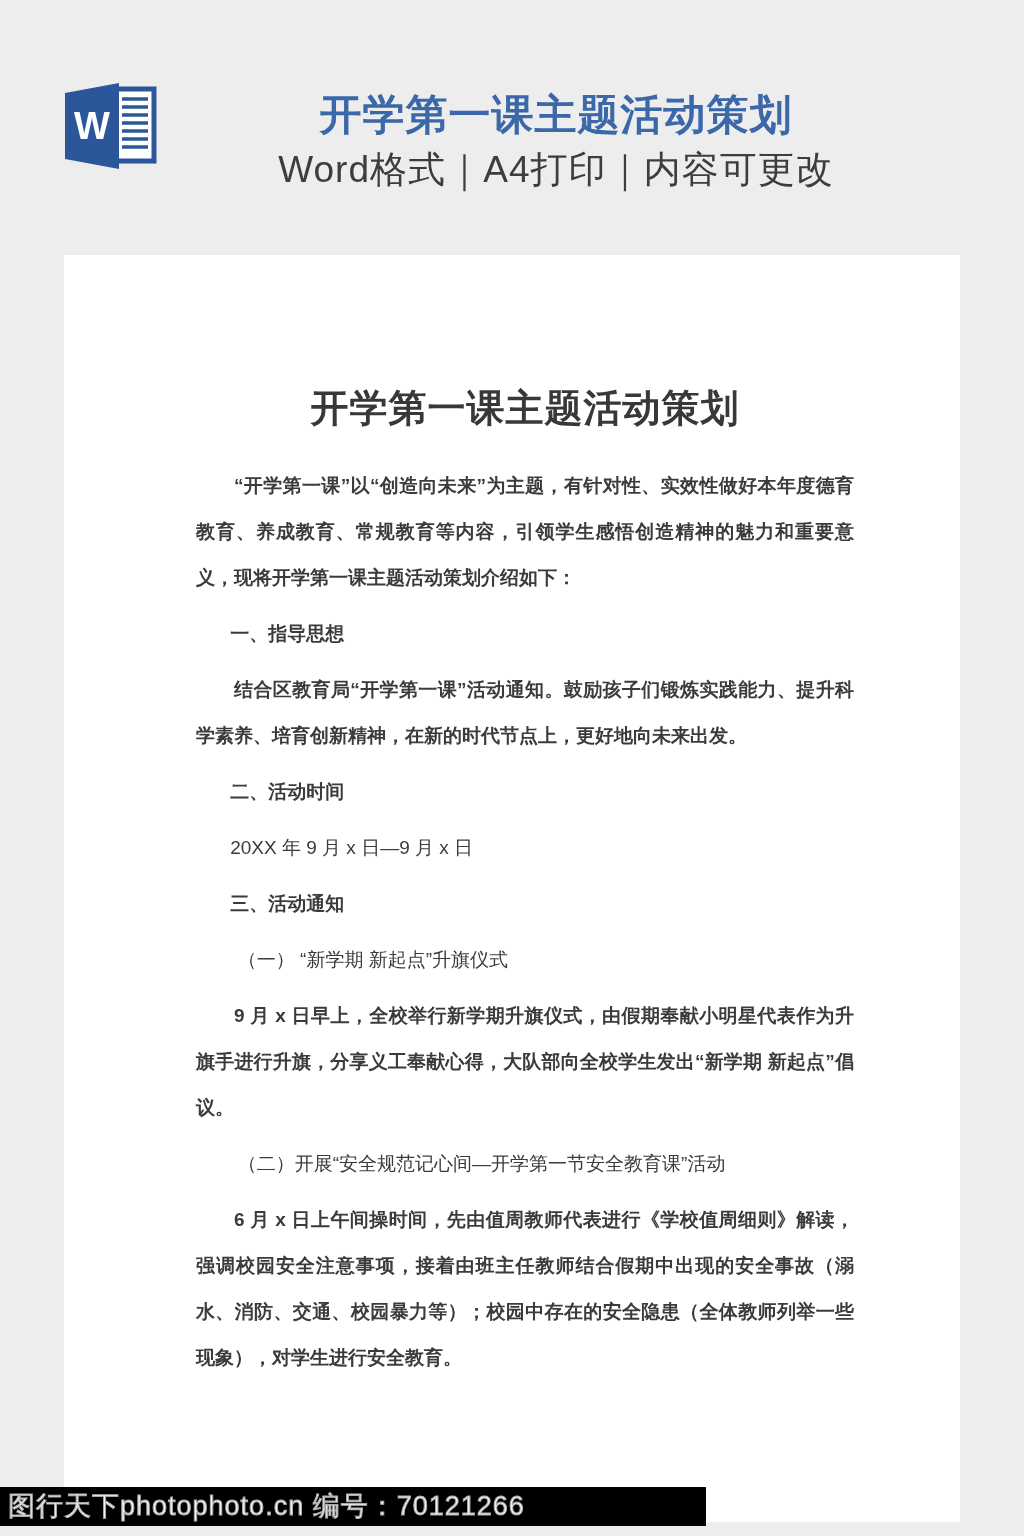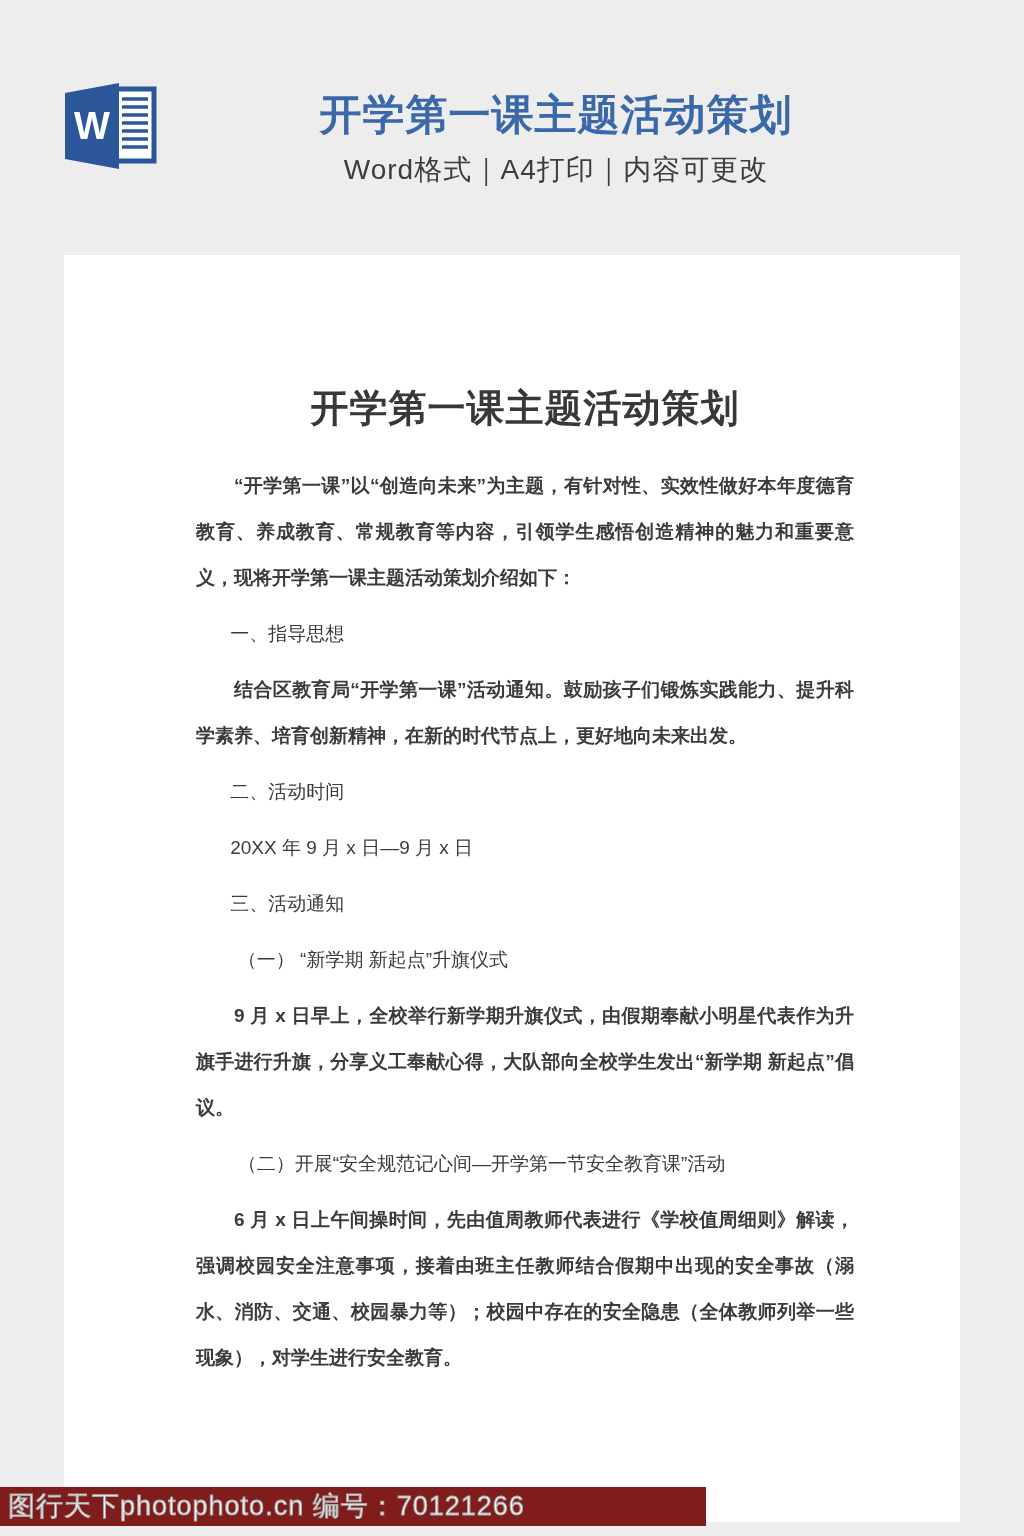--- a/index.html
+++ b/index.html
@@ -13,45 +13,45 @@
 
   
   .header { position:absolute; left:0; top:0; width:1024px; height:255px; }
   .word-icon { position:absolute; left:64px; top:82px; width:94px; height:88px; }
   .header-text { position:absolute; left:156px; top:92px; width:800px; text-align:center; }
   .header-title {
     margin:0; font-size:42px; line-height:46px; font-weight:bold;
     color:#3a68a8; letter-spacing:1px;
   }
   .header-subtitle {
-    margin:16px 0 0 0; font-size:28px; line-height:32px;
+    margin:16px 0 0 0; font-size:37px; line-height:32px;
     color:#3d3d3d; letter-spacing:1px;
   }
 
   
   .page {
     position:absolute; left:64px; top:255px; width:896px; height:1267px;
     background:#ffffff;
   }
   .doc { padding:132px 106px 0 132px; color:#3b3b3b; }
   .doc-title {
     margin:0 0 34px 0; text-align:center;
     font-size:38px; line-height:42px; font-weight:bold; color:#383838;
     letter-spacing:1px;
   }
   .blk { margin:0 0 10px 0; font-size:19px; line-height:46px; color:#3b3b3b; }
   .blk-body    { text-align:justify; text-indent:2em;font-weight:bold; }
-  .blk-heading { font-weight:normal; text-indent:1.8em; }
+  .blk-heading { font-weight:bold; text-indent:1.8em; }
   .blk-sub     { text-indent:2.2em; }
   .blk-date    { text-indent:1.8em; }
 
   
   .watermark-bar {
     position:absolute; left:0; top:1487px; width:706px; height:39px;
-    background:#7f1d1d;
+    background:#000000;
   }
   .watermark-text {
     font-size:27px; line-height:39px; padding-left:8px;
     color:#f5f5f5;
     -webkit-text-stroke:1px #a9a9a9;
     letter-spacing:1px;
     white-space:nowrap;
   }
 </style>
 </head>

